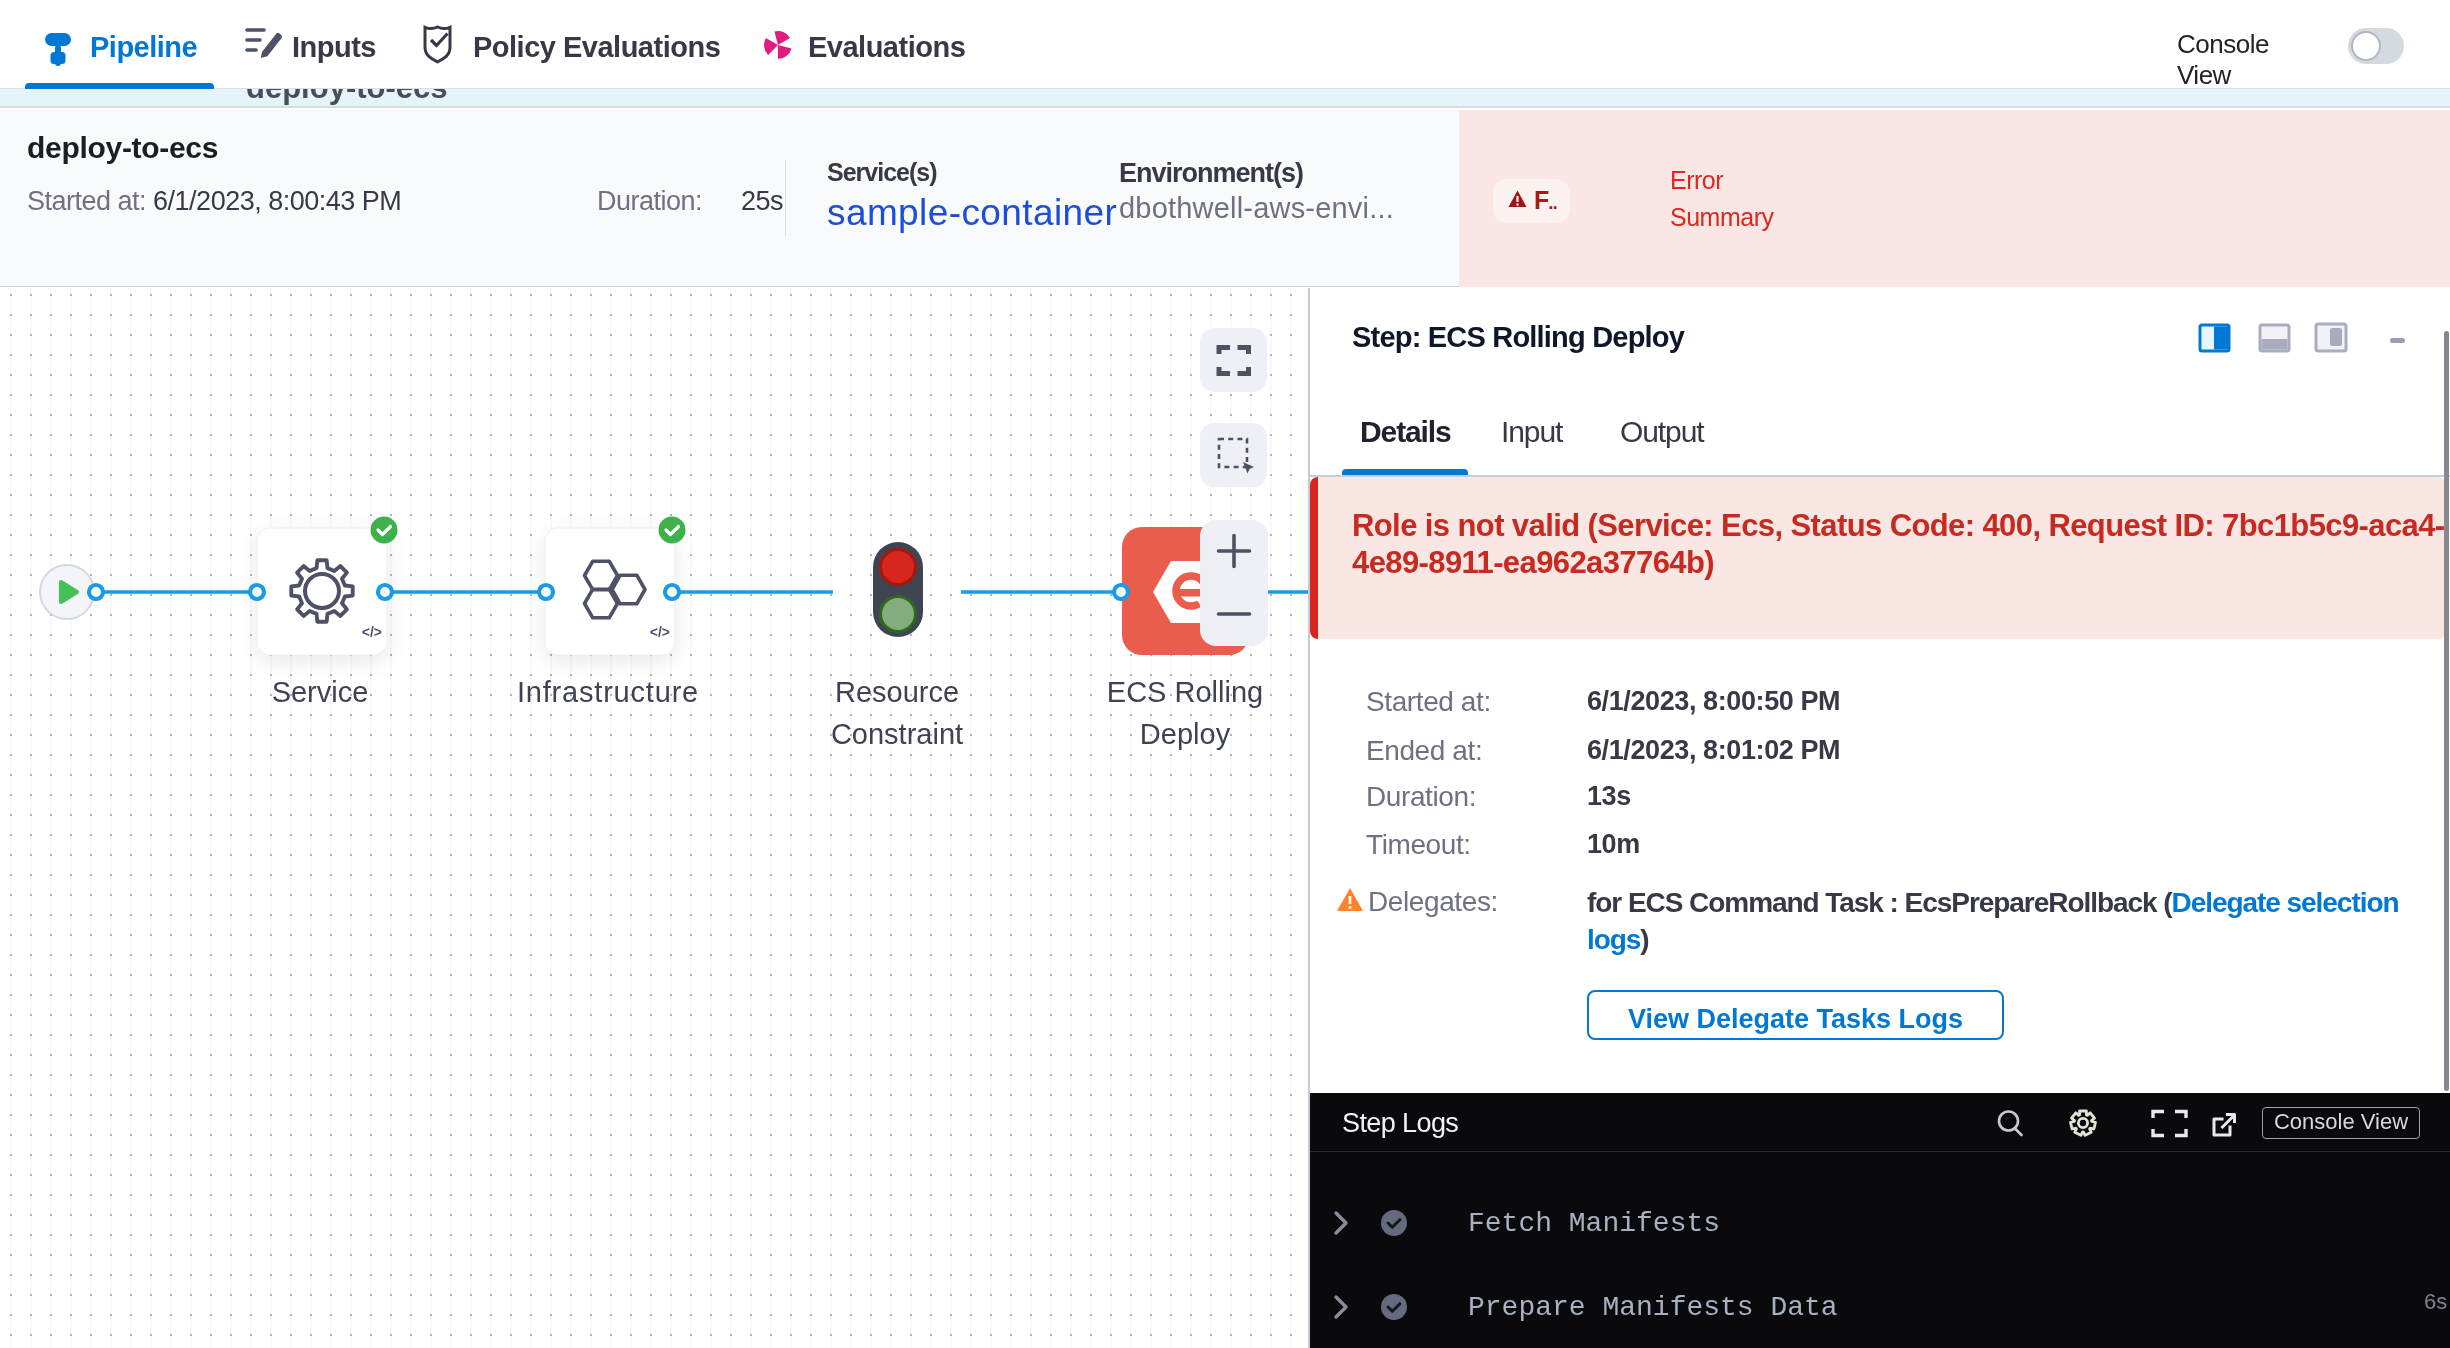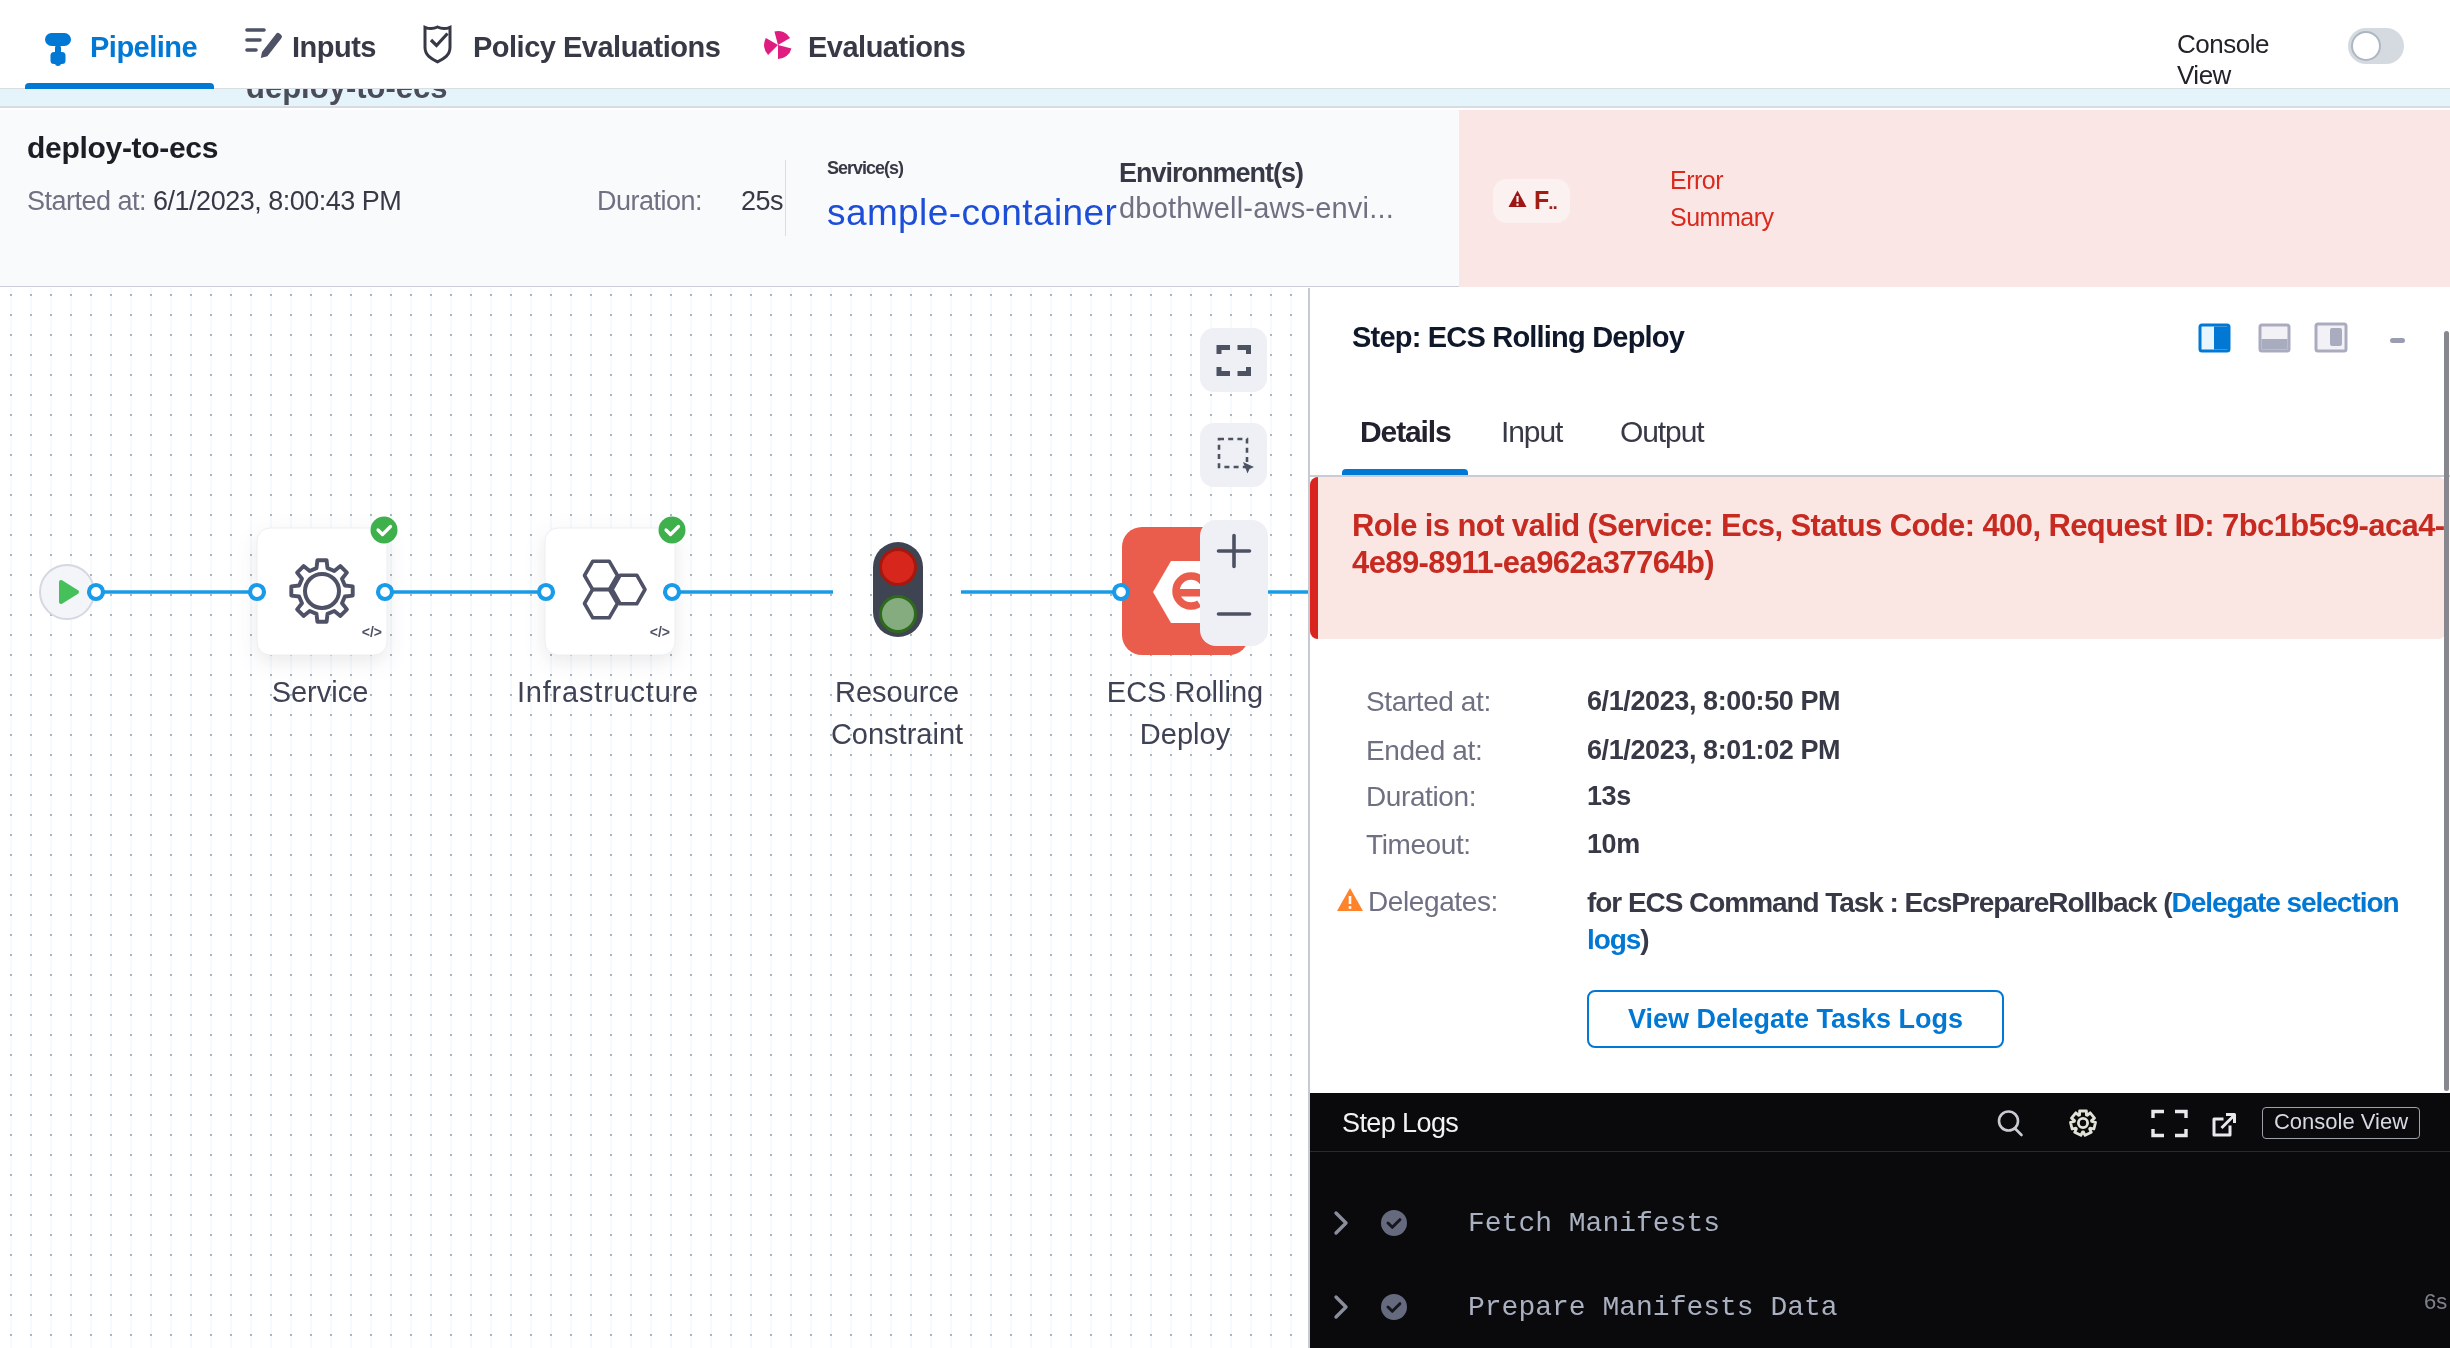--- a/index.html
+++ b/index.html
@@ -38,21 +38,21 @@
   #tabline { left:32px; top:181px; width:126px; height:6px; background:#0278D5; border-radius:4px 4px 0 0;}
   #tabborder { left:0; top:187px; width:1140px; height:2px; background:#C9CBD5; }
   #errbox { left:0px; top:189px; width:1136px; height:162px; background:#FAE6E3;
      border-radius:8px; }
   #errbar { left:0; top:189px; width:8px; height:162px; background:#D9251D; border-radius:8px 0 0 8px; }
   #errtext { left:42px; top:219px; font-size:31px; line-height:37px; font-weight:700; letter-spacing:-0.6px; color:#C62A21; white-space:nowrap; }
   .rowlab { left:56px; font-size:28px; font-weight:500; letter-spacing:-0.4px; color:#6F7183; }
   .rowval { left:277px; font-size:27px; font-weight:700; letter-spacing:-0.4px; color:#383946; white-space:nowrap; }
   .blue { color:#0278D5; font-weight:700; }
   .delg { font-size:28px !important; line-height:37px; letter-spacing:-1.05px !important; }
-  #delbtn { left:277px; top:702px; width:417px; height:58px; border:2px solid #0278D5;
+  #delbtn { left:277px; top:702px; width:417px; height:50px; border:2px solid #0278D5;
      border-radius:8px; background:#fff; color:#0278D5; font-size:27px; font-weight:700;
      text-align:center; line-height:54px; }
 
   
   #steplogs { left:0; top:805px; width:1140px; height:255px; background:#0A0A0D; }
   #sl-head { left:0; top:0; width:1140px; height:59px; border-bottom:1px solid #2A2A32; }
   #sl-title { left:32px; top:15px; font-size:27px; letter-spacing:-0.6px; color:#F2F2F5; }
   .mono { font-family:"Liberation Mono", monospace; }
   #cvbtn { left:952px; top:14px; width:158px; height:32px; border:1.5px solid #9EA0AA;
      border-radius:4px; color:#D6D8E2; font-size:22px; text-align:center; line-height:28px; }
@@ -102,21 +102,21 @@
     <div class="abs" style="left:2351px; top:31px; width:30px; height:30px; border-radius:50%; background:#fff; border:2px solid #AEB6C2;"></div>
   </div>
 
   <div id="header" class="abs">
     <div id="errhead" class="abs"></div>
     <div class="abs" style="left:27px; top:21px; font-size:30px; font-weight:700; letter-spacing:-0.3px; color:#1D1E25;">deploy-to-ecs</div>
     <div class="abs" style="left:27px; top:76px; font-size:27px; letter-spacing:-0.5px; color:#6F7183;">Started at: <span style="color:#383946;">6/1/2023, 8:00:43 PM</span></div>
     <div class="abs" style="left:597px; top:76px; font-size:27px; letter-spacing:-0.5px; color:#6F7183;">Duration:</div>
     <div class="abs" style="left:741px; top:76px; font-size:27px; letter-spacing:-0.5px; color:#383946;">25s</div>
     <div class="abs" style="left:785px; top:50px; width:1px; height:76px; background:#DCDDE3;"></div>
-    <div class="abs" style="left:827px; top:48px; font-size:18px; font-weight:700; letter-spacing:-1px; color:#383946;">Service(s)</div>
+    <div class="abs" style="left:827px; top:48px; font-size:25px; font-weight:700; letter-spacing:-1px; color:#383946;">Service(s)</div>
     <div class="abs" style="left:827px; top:82px; font-size:37px; letter-spacing:0.4px; color:#1d4ed8;">sample-container</div>
     <div class="abs" style="left:1119px; top:48px; font-size:27px; font-weight:700; letter-spacing:-1px; color:#383946;">Environment(s)</div>
     <div class="abs" style="left:1119px; top:82px; font-size:29px; letter-spacing:0.2px; color:#6F7183;">dbothwell-aws-envi...</div>
 
     <div class="abs" style="left:1493px; top:69px; width:77px; height:44px; background:#FBF1F0; border-radius:14px;"></div>
     <svg class="abs" style="left:1508px; top:80px;" width="19" height="19" viewBox="0 0 19 19">
       <path d="M9.5 0.5 L18.5 17 L0.5 17 Z" fill="#9E1515"></path>
       <rect x="8.4" y="6" width="2.2" height="6" fill="#FBF1F0"></rect>
       <rect x="8.4" y="13.5" width="2.2" height="2.2" fill="#FBF1F0"></rect>
     </svg>

